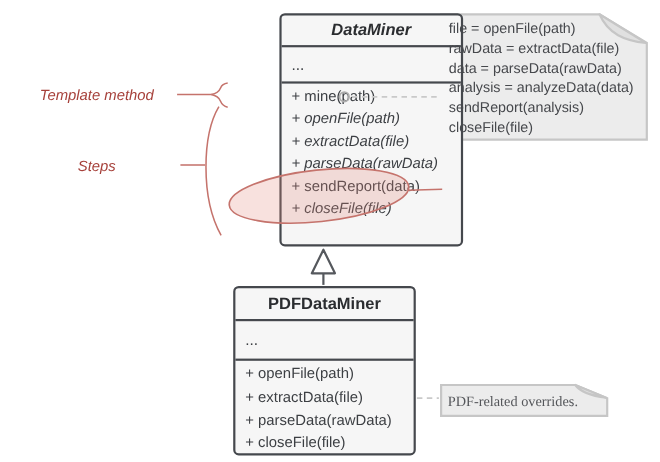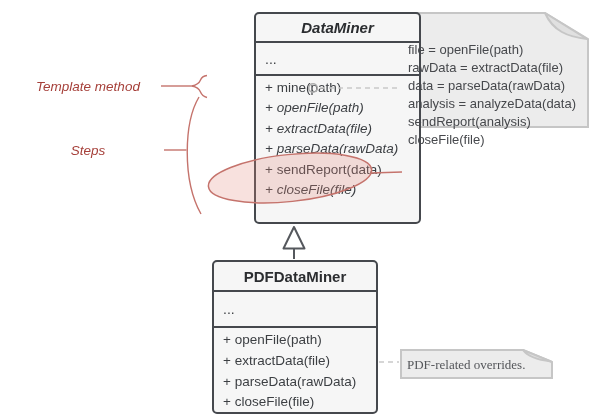--- a/index.html
+++ b/index.html
@@ -28,21 +28,21 @@
   .child  .m{line-height:20.8px;}
   .m.it{font-style:italic;}
   .ann{
     position:absolute;z-index:4;color:#a6403a;font-style:italic;font-size:13.5px;
     line-height:17px;white-space:nowrap;
   }
   .ann.ra{text-align:center;}
   .note-text{
     position:absolute;z-index:2;font-size:13px;color:#46484c;white-space:nowrap;
   }
-  #code-note-text{left:408px;top:17px;line-height:18.1px;margin-top:24px;}
+  #code-note-text{left:408px;top:17px;line-height:18.1px;}
   #override-note-text{left:407px;top:357px;color:#54565a;font-family:Liberation Serif, serif;}
   #impl-label{left:406px;top:155px;line-height:18.5px;}
   #svg-front{z-index:5;}
 </style>
 </head>
 <body>
 
 <div class="stage">
 
   <svg id="svg-back" width="600" height="420" viewBox="0 0 600 420">

